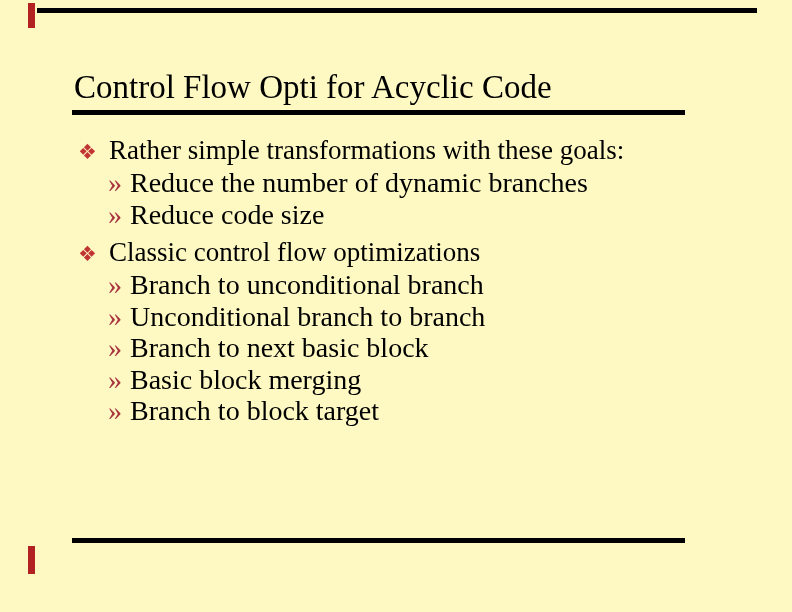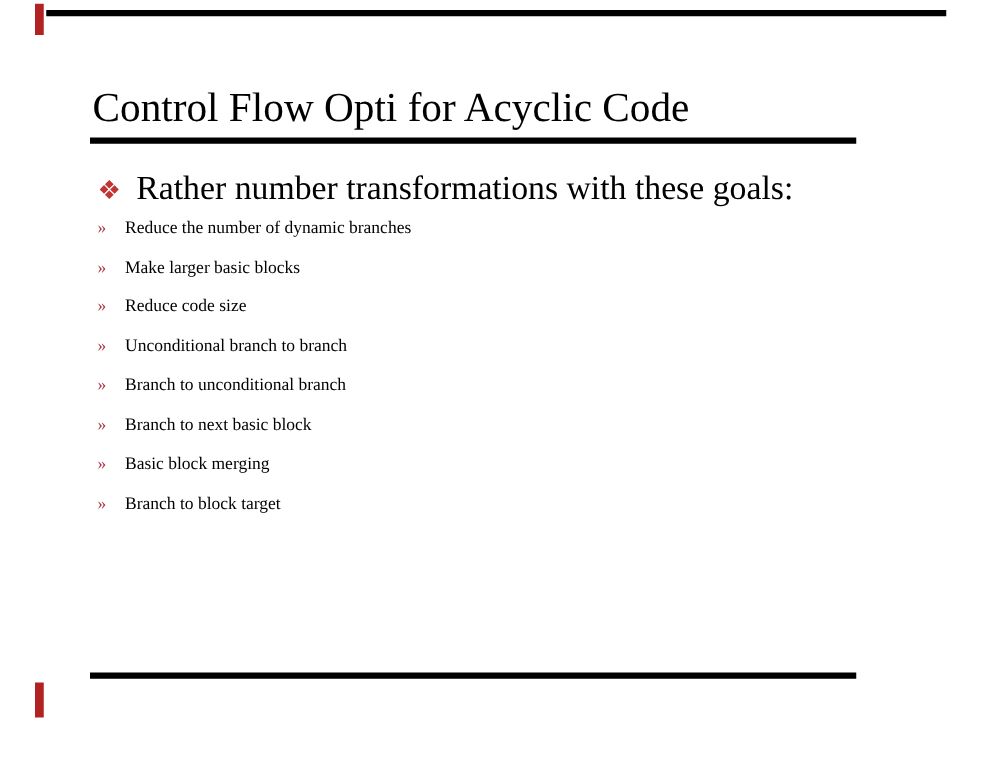--- a/index.html
+++ b/index.html
@@ -4,21 +4,21 @@
 <style>
   html, body {
     margin: 0;
     padding: 0;
     background: #888;
   }
   .slide {
     position: relative;
     width: 792px;
     height: 612px;
-    background: #ffffff;
+    background: #fef9c3;
     overflow: hidden;
     font-family: "Liberation Serif", "DejaVu Serif", serif;
     color: #000000;
     margin: 0 auto;
   }
   
   .top-accent {
     position: absolute;
     left: 28px; top: 3px;
     width: 7px; height: 25px;
@@ -54,22 +54,22 @@
   .row { white-space: nowrap; }
   .row.l1 {
     height: 34px;
     line-height: 34px;
     font-size: 27px;
     padding-left: 78px;
   }
   .row.l2 {
     height: 31.5px;
     line-height: 31.5px;
-    font-size: 14px;
-    padding-left: 78px;
+    font-size: 28px;
+    padding-left: 108px;
   }
   .sec2-head { margin-top: 5px; }
   .b1 {
     display: inline-block;
     width: 31px;
     font-family: "DejaVu Sans", sans-serif;
     font-size: 21px;
     color: var(--bullet_l1, #c03434);
   }
   .b2 {
@@ -106,37 +106,37 @@
 
   <div class="top-accent"></div>
   <div class="top-rule"></div>
 
   <div class="title">Control Flow Opti for Acyclic Code</div>
   <div class="title-rule"></div>
 
   <div class="content">
 
     <div class="row l1">
-      <span class="b1">❖</span><span>Rather number transformations with these goals:</span>
+      <span class="b1">❖</span><span>Rather simple transformations with these goals:</span>
     </div>
     <div class="row l2">
       <span class="b2">»</span><span>Reduce the number of dynamic branches</span>
     </div>
     <div class="row l2">
-      <span class="b2">»</span><span>Make larger basic blocks</span>
-    </div>
-    <div class="row l2">
       <span class="b2">»</span><span>Reduce code size</span>
     </div>
 
-    <div class="row l2">
-      <span class="b2">»</span><span>Unconditional branch to branch</span>
+    <div class="row l1 sec2-head">
+      <span class="b1">❖</span><span>Classic control flow optimizations</span>
     </div>
     <div class="row l2">
       <span class="b2">»</span><span>Branch to unconditional branch</span>
+    </div>
+    <div class="row l2">
+      <span class="b2">»</span><span>Unconditional branch to branch</span>
     </div>
     <div class="row l2">
       <span class="b2">»</span><span>Branch to next basic block</span>
     </div>
     <div class="row l2">
       <span class="b2">»</span><span>Basic block merging</span>
     </div>
     <div class="row l2">
       <span class="b2">»</span><span>Branch to block target</span>
     </div>

